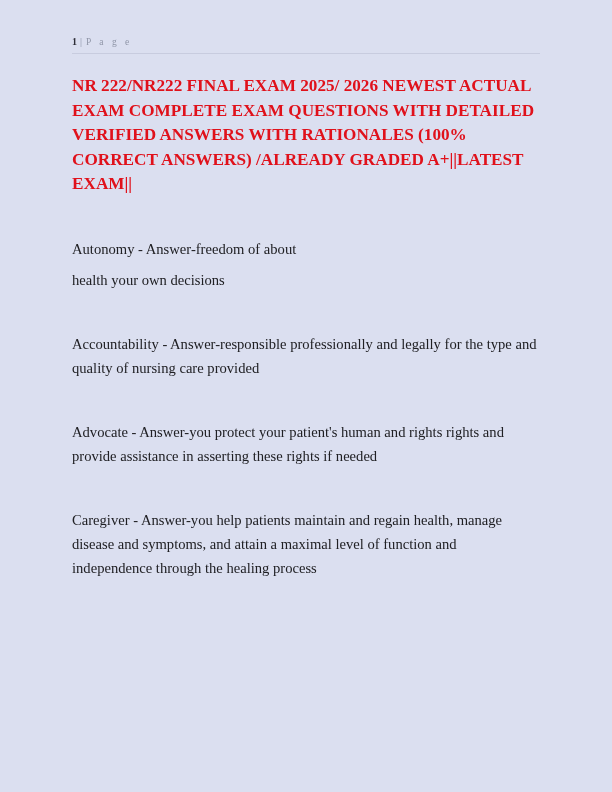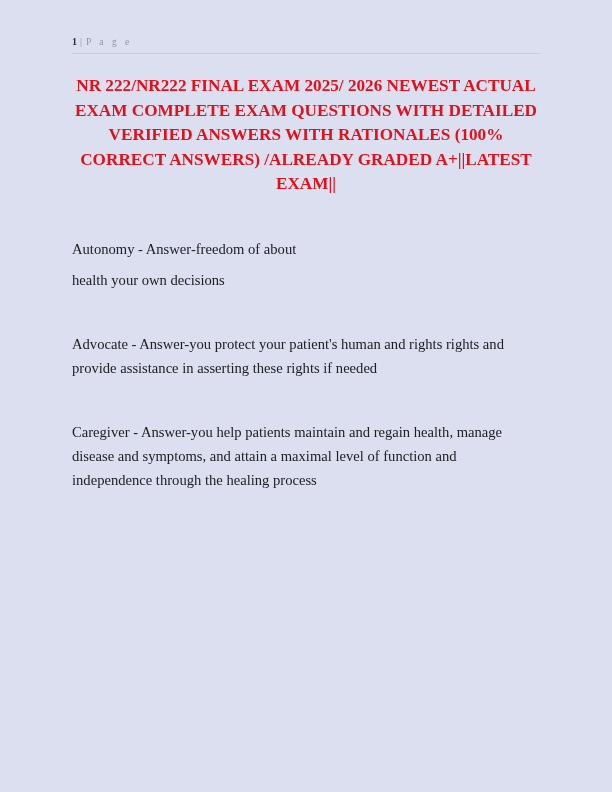--- a/index.html
+++ b/index.html
@@ -42,21 +42,21 @@
     letter-spacing: 3px;
     font-size: 9.5px;
   }
   
   .doc-title {
     margin: 0 0 40px 0;
     color: #e0111b;
     font-size: 17.2px;
     line-height: 24.5px;
     font-weight: bold;
-    text-align: center;
+    text-align: left;
   }
   
   .doc-body {
     color: #202024;
   }
   .qa-block {
     margin: 0 0 40px 0;
   }
   .para {
     margin: 0 0 7px 0;
@@ -75,20 +75,23 @@
 
   <h1 class="doc-title">NR 222/NR222 FINAL EXAM 2025/ 2026 NEWEST ACTUAL EXAM COMPLETE EXAM QUESTIONS WITH DETAILED VERIFIED ANSWERS WITH RATIONALES (100% CORRECT ANSWERS) /ALREADY GRADED A+||LATEST EXAM||</h1>
 
   <div class="doc-body">
 
     <div class="qa-block">
       <p class="para">Autonomy - Answer-freedom of about</p>
       <p class="para">health your own decisions</p>
     </div>
 
+    <div class="qa-block">
+      <p class="para">Accountability - Answer-responsible professionally and legally for the type and quality of nursing care provided</p>
+    </div>
 
     <div class="qa-block">
       <p class="para">Advocate - Answer-you protect your patient's human and rights rights and provide assistance in asserting these rights if needed</p>
     </div>
 
     <div class="qa-block">
       <p class="para">Caregiver - Answer-you help patients maintain and regain health, manage disease and symptoms, and attain a maximal level of function and independence through the healing process</p>
     </div>
 
 

